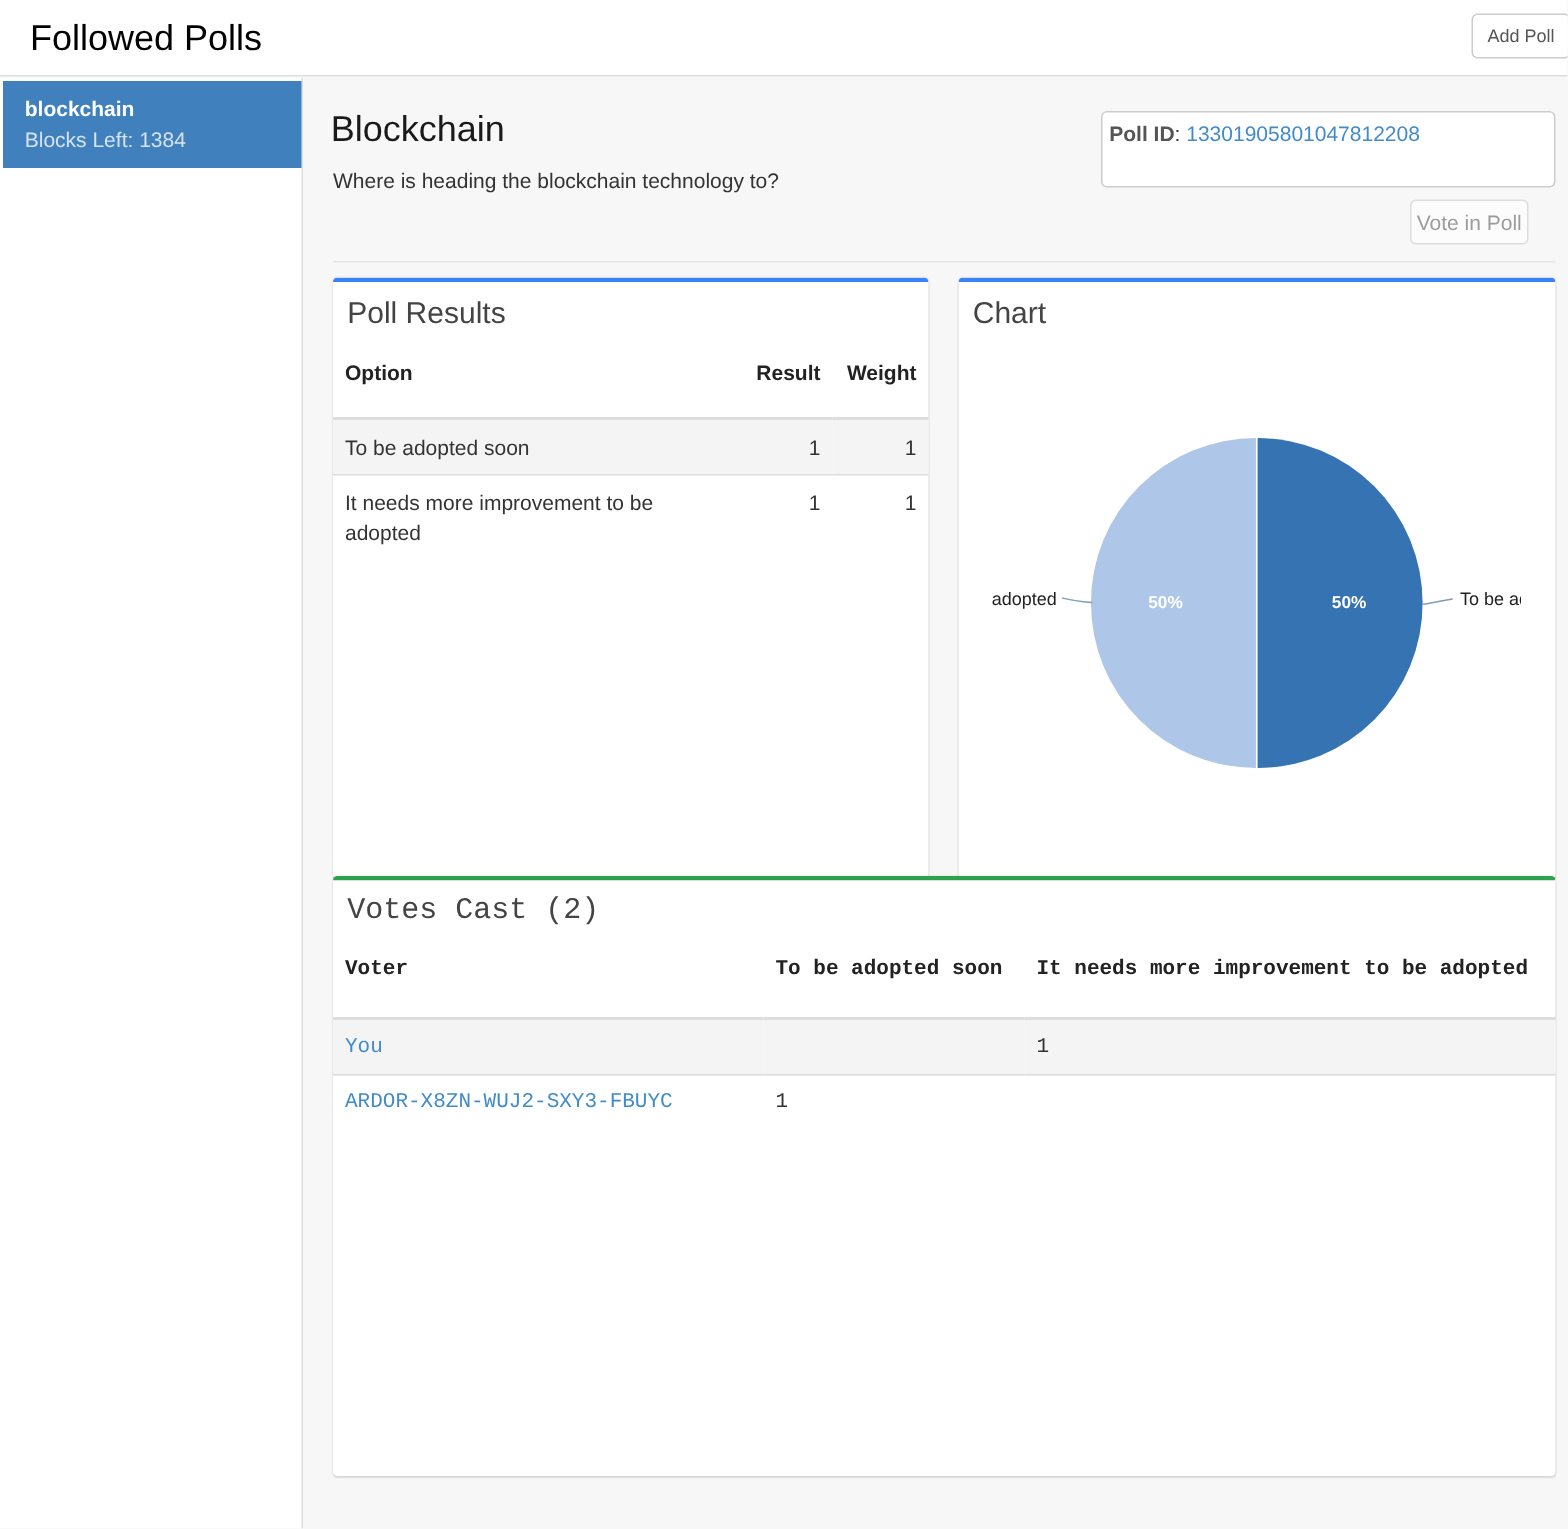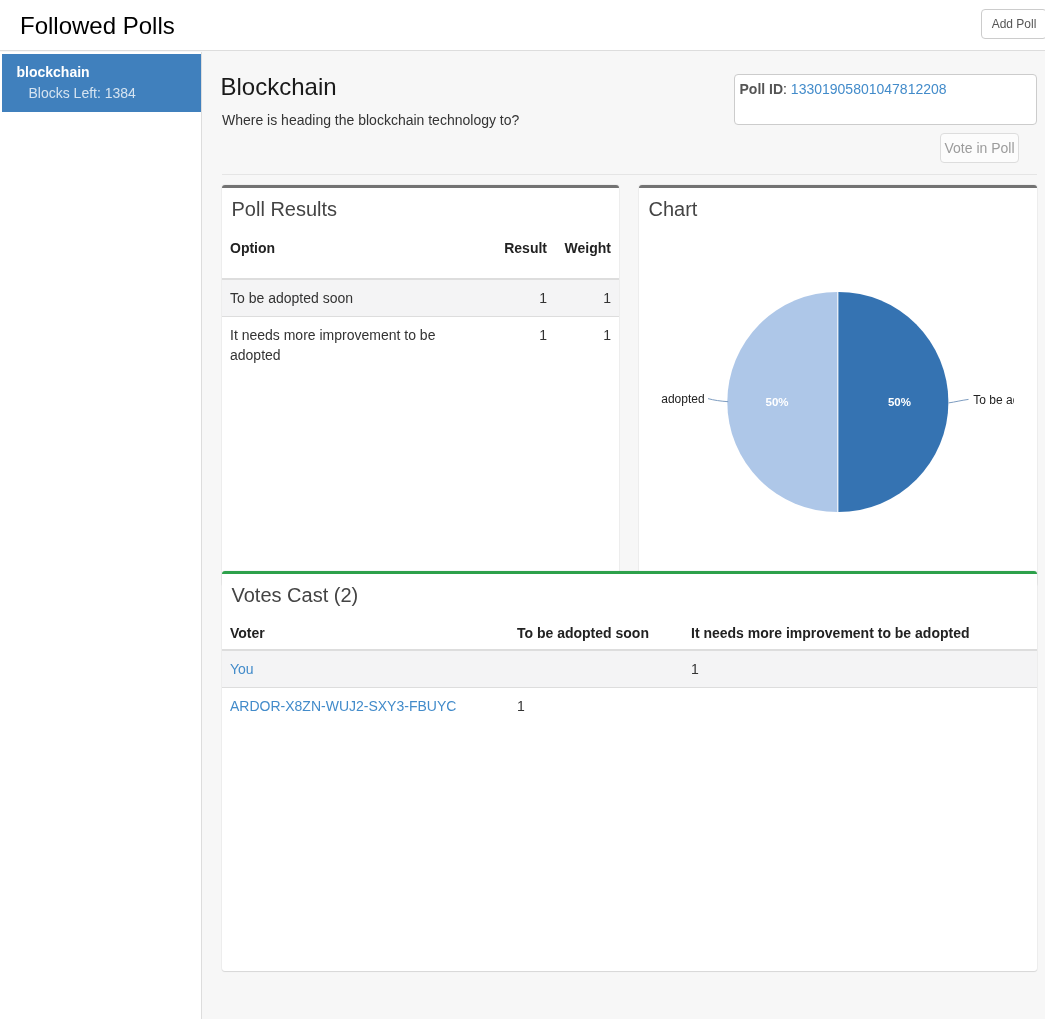--- a/index.html
+++ b/index.html
@@ -14,48 +14,48 @@
 
 
 .topbar { position:absolute; left:0; top:0; width:1045px; height:51px; background:#fff; border-bottom:1px solid #ddd; }
 .topbar h1 { position:absolute; left:20px; top:13px; font-size:24px; font-weight:normal; color:#000000; line-height:26px; }
 .addpoll { position:absolute; left:981px; top:9px; width:66px; height:30px; background:#fff; border:1px solid #ccc; border-radius:4px; color:#555; font-size:12px; line-height:28px; text-align:center; }
 
 
 .side { position:absolute; left:0; top:52px; width:202px; height:967px; background:#fff; border-right:1px solid #ddd; }
 .sideitem { position:absolute; left:2px; top:2px; width:199px; height:58px; background:#4080bd; color:#fff; padding:8px 0 0 14.5px; }
 .sideitem .t1 { font-weight:bold; font-size:14px; line-height:20px; }
-.sideitem .t2 { font-size:14px; line-height:20px; color:rgba(255,255,255,0.78); margin-top:1px;margin-left:12px; }
+.sideitem .t2 { font-size:14px; line-height:20px; color:rgba(255,255,255,0.78); margin-top:1px; }
 
 
 .h2 { position:absolute; left:220.5px; top:73px; font-size:24px; font-weight:normal; color:#1a1a1a; line-height:27px; }
 .desc { position:absolute; left:222px; top:110px; font-size:14px; color:#333; line-height:20px; }
 .infobox { position:absolute; left:734px; top:74px; width:303px; height:51px; background:#fff; border:1px solid #ccc; border-radius:4px; padding:5px 3px 5px 4.5px; font-size:14px; line-height:19.5px; white-space:nowrap; overflow:hidden; }
 .infobox b { color:#555; }
 .votebtn { position:absolute; left:940px; top:133px; width:79px; height:30px; background:#fcfcfc; border:1px solid #ddd; border-radius:4px; color:#9c9c9c; font-size:14px; line-height:28px; text-align:center; }
 .hr { position:absolute; left:222px; top:174px; width:815px; height:1px; background:#e5e5e5; }
 
 
-.box { position:absolute; background:#fff; border-radius:3px; border-top:3px solid #737373; box-shadow:0 1px 1px rgba(0,0,0,0.1), 0 0 0 1px rgba(0,0,0,0.033); }
+.box { position:absolute; background:#fff; border-radius:3px; border-top:3px solid #3b82f6; box-shadow:0 1px 1px rgba(0,0,0,0.1), 0 0 0 1px rgba(0,0,0,0.033); }
 .box1 { left:222px; top:184.5px; width:397px; height:401px; }
 .box2 { left:639px; top:184.5px; width:398px; height:401px; }
-.box3 { left:222px; top:571px; width:815px; height:400px; border-top-color:#2da14b; }
+.box3 { left:222px; top:584px; width:815px; height:400px; border-top-color:#2da14b;font-family:Liberation Mono, monospace; }
 .boxtitle { padding:10px 10px 9px 9.5px; font-size:20px; line-height:22px; color:#444; }
 
 
 table { border-collapse:collapse; width:100%; table-layout:fixed; font-size:14px; }
 th, td { padding:8px; text-align:left; vertical-align:top; line-height:20px; }
 th { padding:9px 8px 20px; }
 th { border-bottom:2px solid #ddd; font-weight:bold; color:#222; }
 td { border-top:1px solid #ddd; }
 tr.stripe td { background:#f4f4f5; }
 .tr-right { text-align:right; }
 
 .box1 table { margin-top:0; }
-.box3 th { padding:8px 8px 6px; }
+.box3 th { padding:8px 8px 22px; }
 </style>
 </head>
 <body>
 
 <div class="topbar">
   <h1>Followed Polls</h1>
   <div class="addpoll">Add Poll</div>
 </div>
 
 <div class="side">

